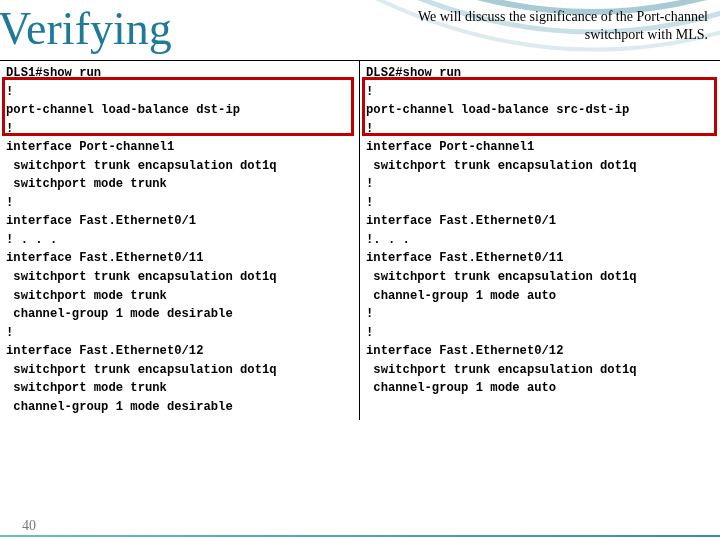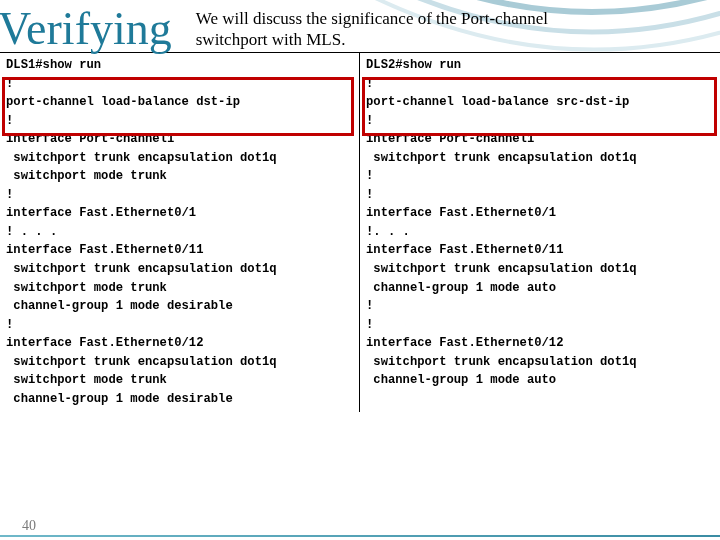--- a/index.html
+++ b/index.html
@@ -19,43 +19,44 @@
     height: 180px;
     pointer-events: none;
   }
   .bg-arc svg { width: 100%; height: 100%; }
   .header {
     display: flex;
     align-items: flex-start;
     padding: 6px 0 0 0;
     gap: 24px;
     position: relative;
+    text-align: right;
   }
   .title {
     font-size: 46px;
     font-weight: 400;
     color: #1f7a99;
     font-family: Georgia, serif;
     line-height: 1;
     padding-left: 0;
     margin-left: -2px;
   }
   .subtitle {
-    font-size: 17px;
+    font-size: 14px;
     color: #000;
     font-family: Georgia, serif;
     margin-top: 2px;
     line-height: 1.25;
     flex: 1;
     padding-right: 12px;
   }
   .columns {
     display: flex;
     border-top: 1px solid #000;
-    margin-top: 0;
+    margin-top: 8px;
   }
   .col {
     width: 50%;
     border-right: 1px solid #000;
     padding: 3px 6px 4px 6px;
     position: relative;
   }
   .col:last-child { border-right: none; }
   .code {
     font-family: 'Courier New', monospace;

